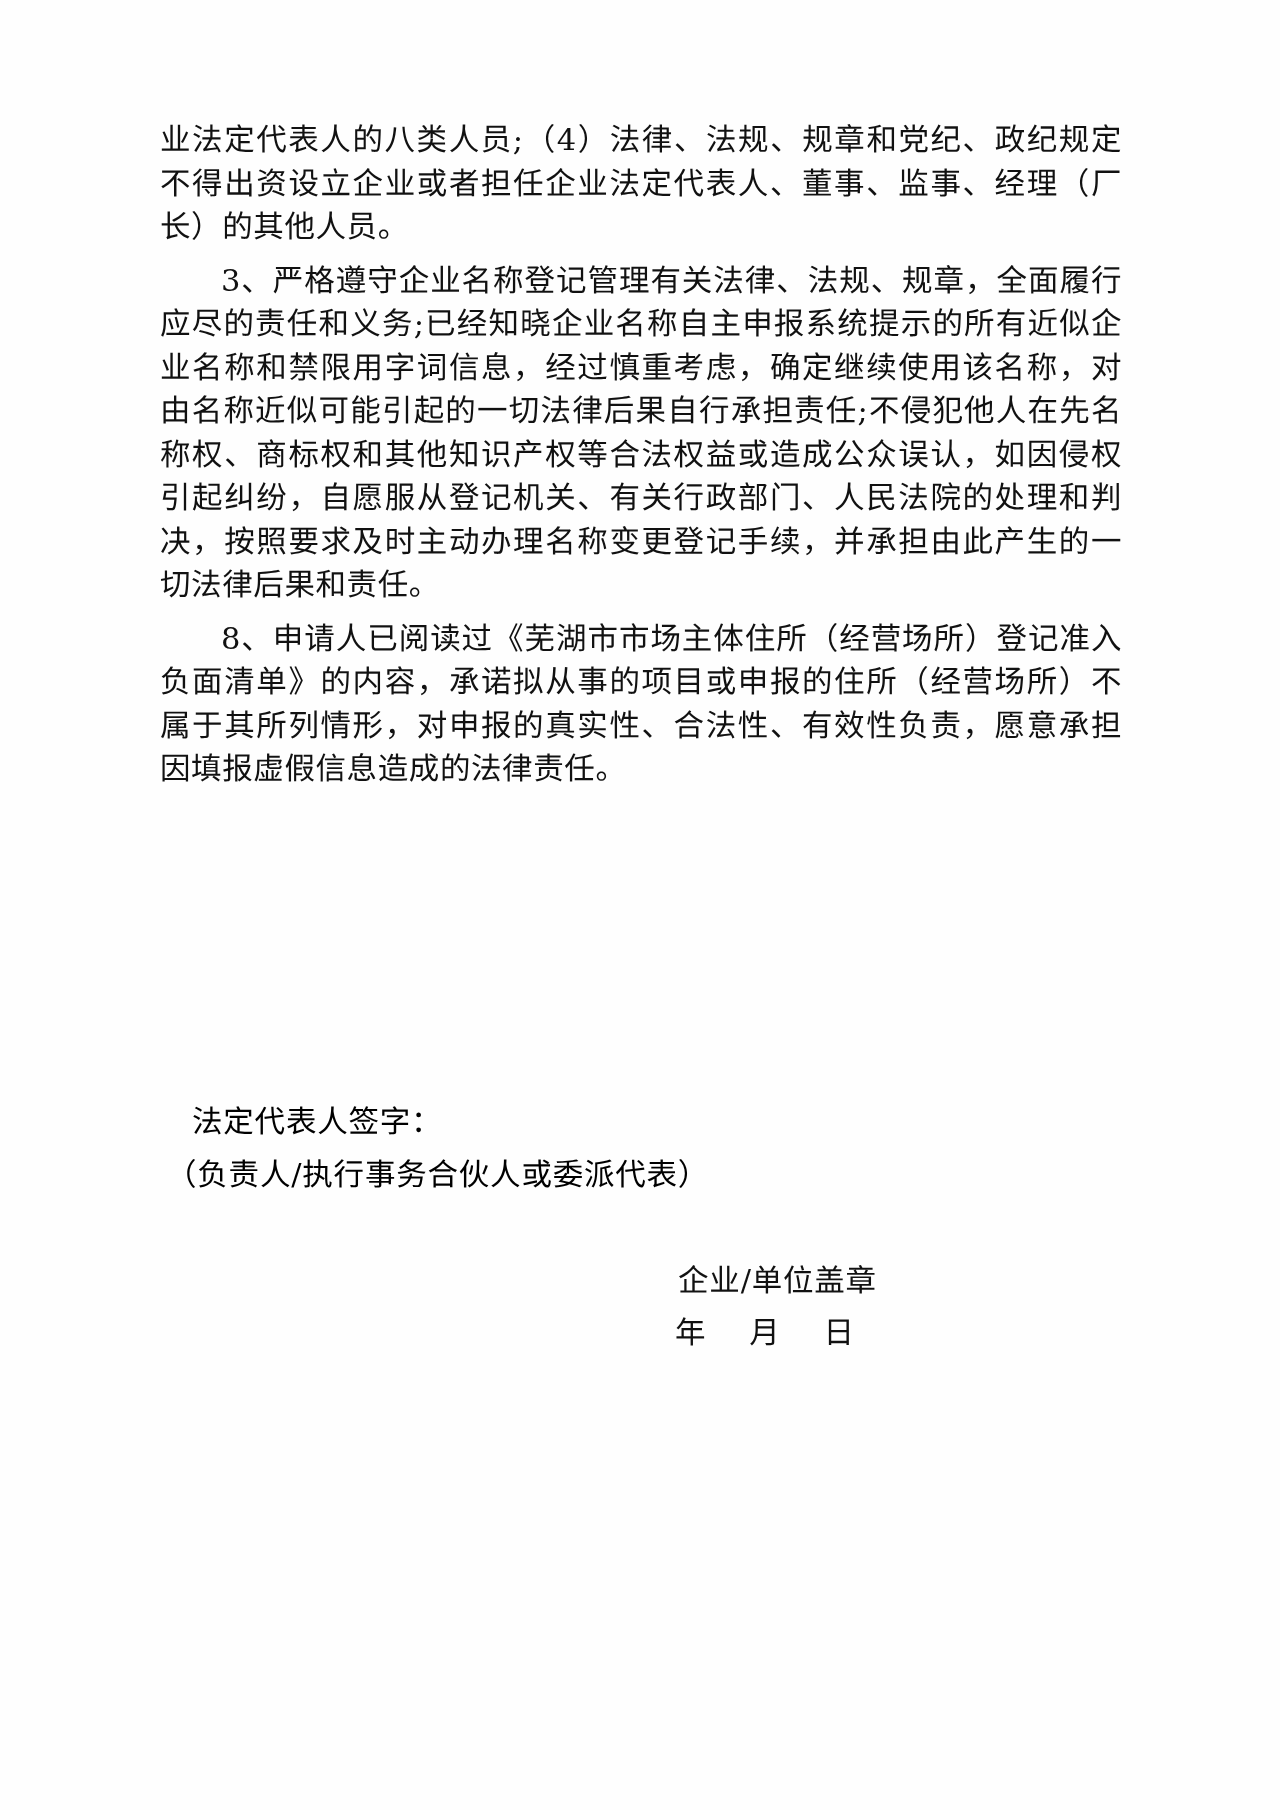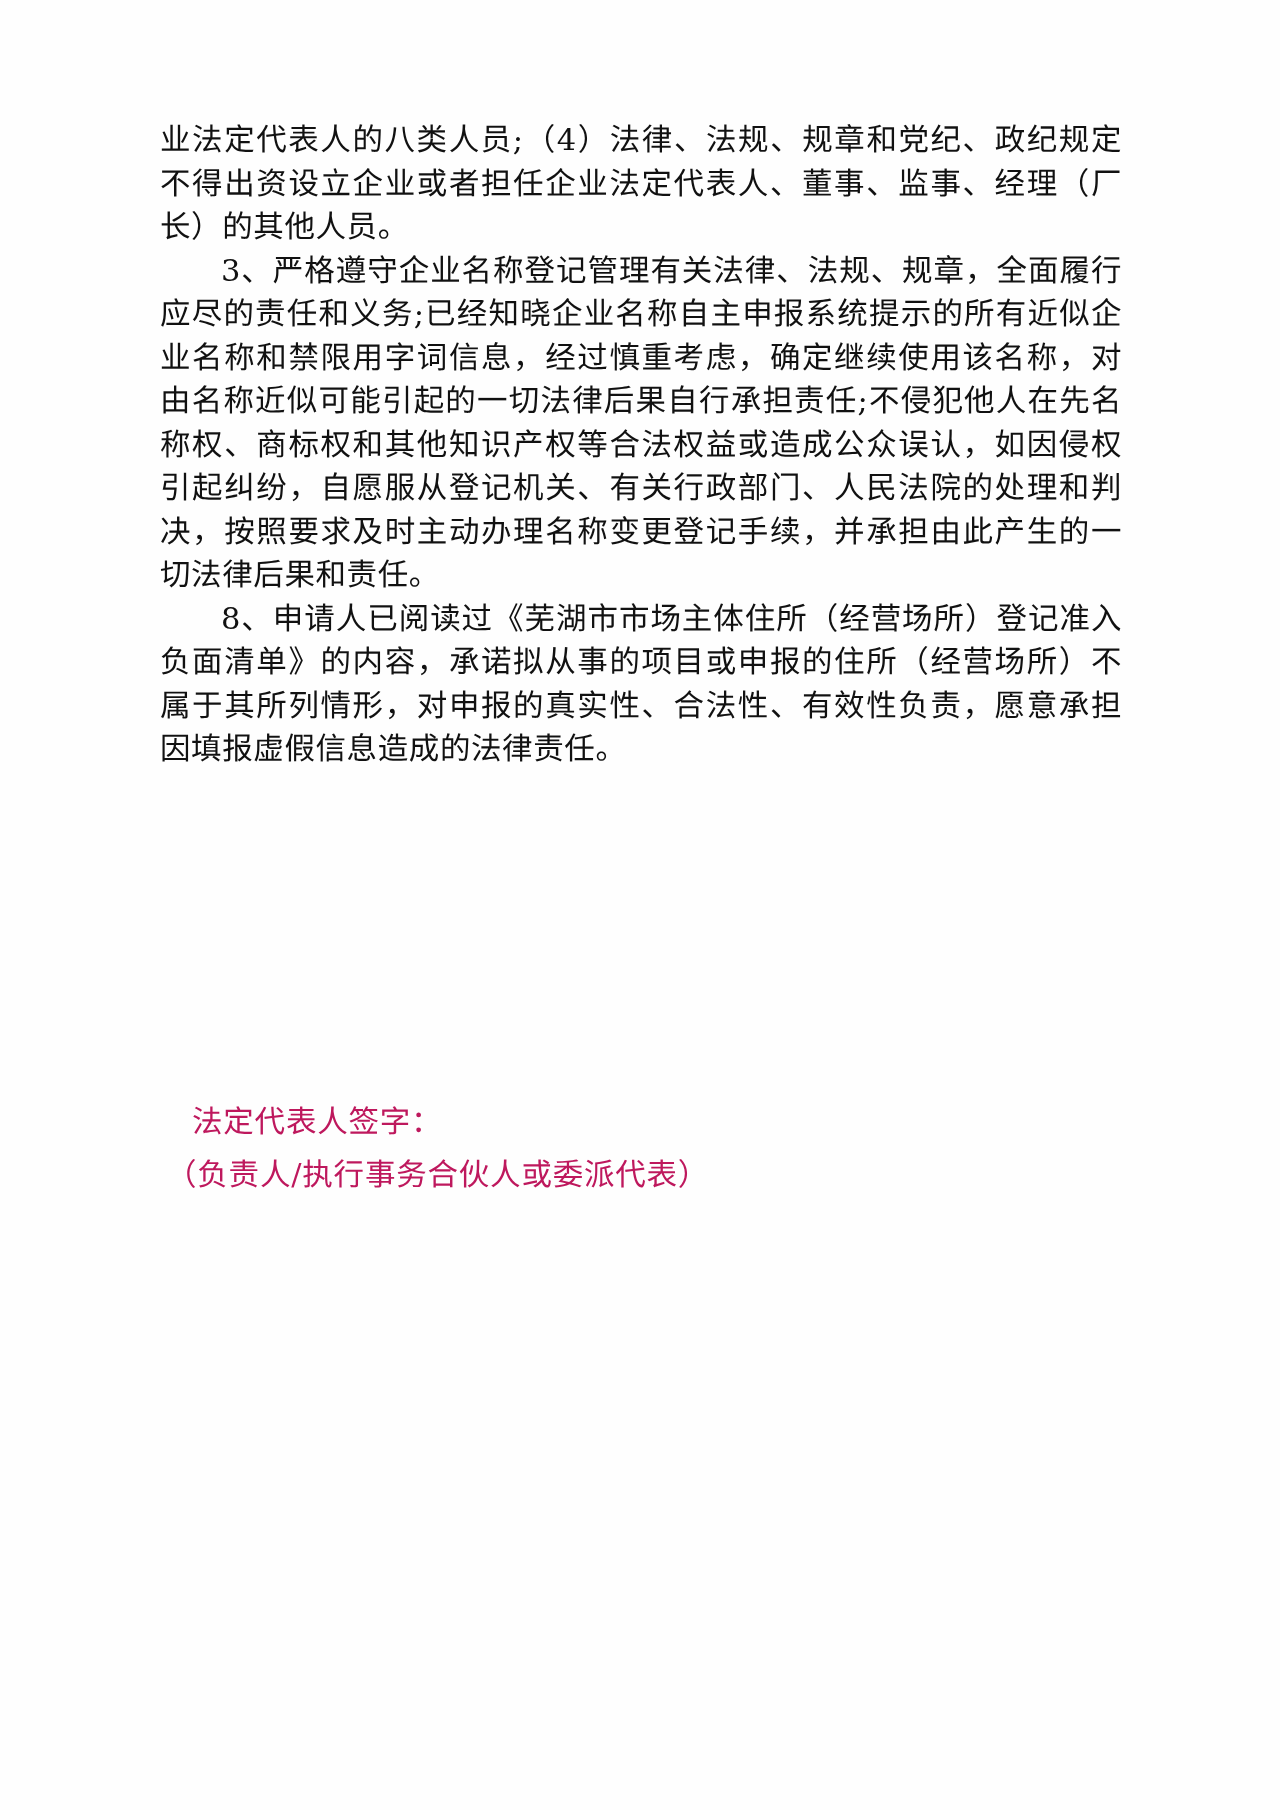--- a/index.html
+++ b/index.html
@@ -31,36 +31,36 @@
     font-size: 30.5px;
     line-height: 43.5px;
     letter-spacing: 0.6px;
     text-align: justify;
     text-justify: inter-ideograph;
     margin: 0 0 0 0;
     color: #111111;
     word-break: break-all;
   }
   .para + .para {
-    margin-top: 0px;
+    margin-top: 10px;
   }
   .indent {
     text-indent: 61px;
   }
   .sig-block {
     position: absolute;
     left: 192px;
     top: 1095px;
     width: 700px;
   }
   .sig-line {
     font-size: 30.5px;
     line-height: 53px;
     letter-spacing: 0.8px;
-    color: #be185d;
+    color: #000000;
     white-space: nowrap;
   }
   .sig-line.sub {
     margin-left: -26px;
   }
   .stamp-block {
     position: absolute;
     left: 0;
     top: 1255px;
     width: 1280px;
@@ -95,14 +95,18 @@
     <p class="para indent">8、申请人已阅读过《芜湖市市场主体住所（经营场所）登记准入负面清单》的内容，承诺拟从事的项目或申报的住所（经营场所）不属于其所列情形，对申报的真实性、合法性、有效性负责，愿意承担因填报虚假信息造成的法律责任。</p>
 
 
   </div>
 
   <div class="sig-block">
     <div class="sig-line">法定代表人签字：</div>
     <div class="sig-line sub">（负责人/执行事务合伙人或委派代表）</div>
   </div>
 
+  <div class="stamp-block">
+    <div class="stamp-line one">企业/单位盖章</div>
+    <div class="stamp-line two">年    月    日</div>
+  </div>
 
 </div>
 
 </body></html>

